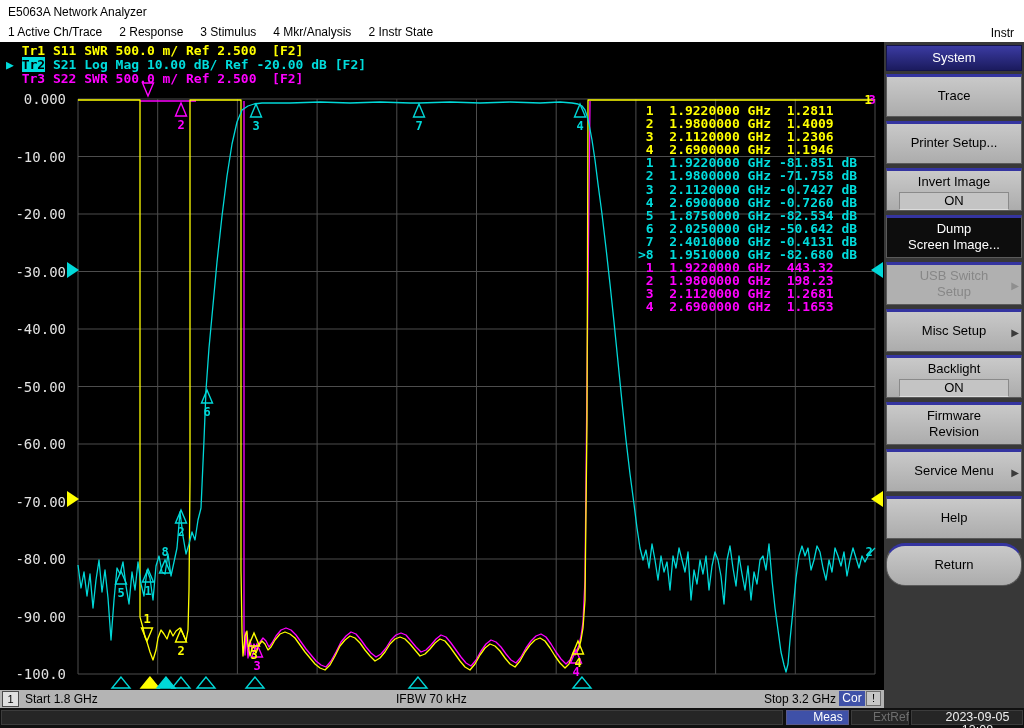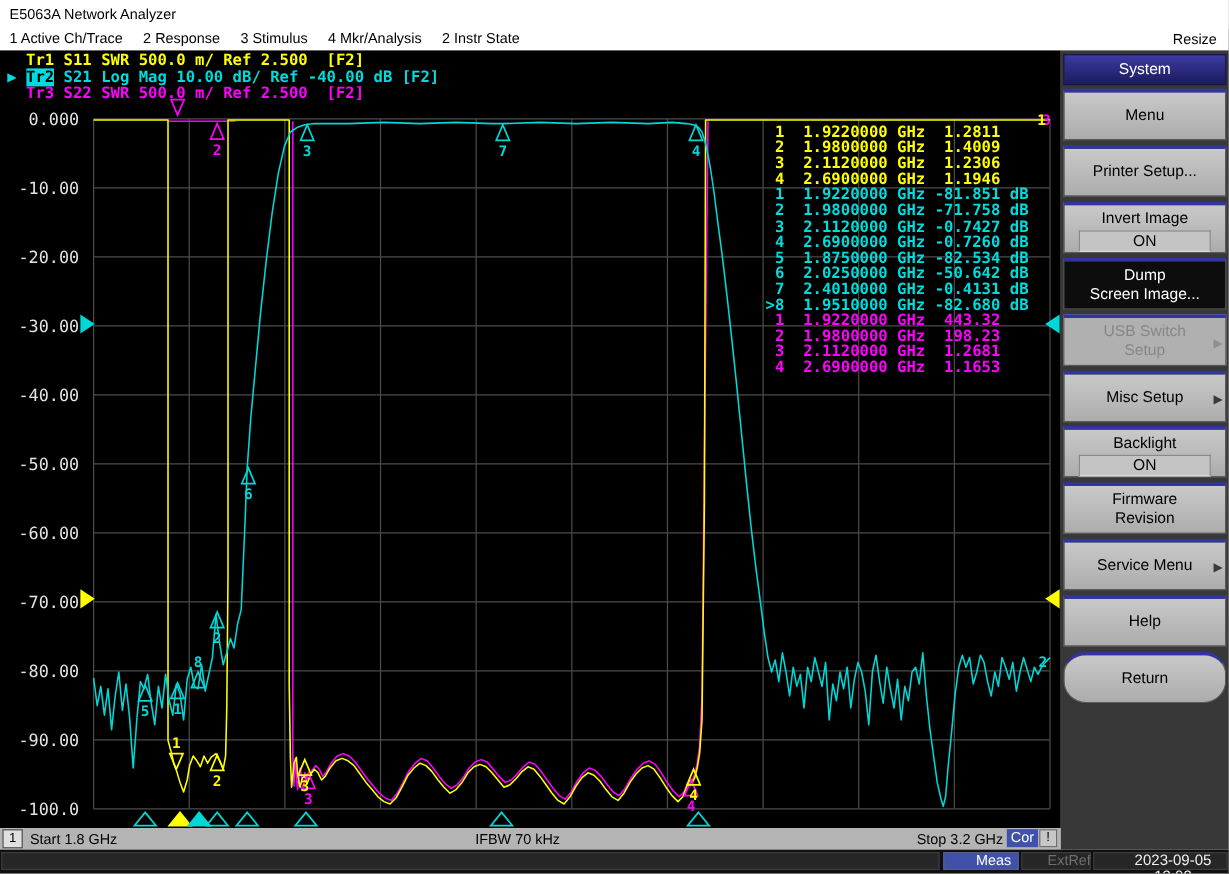--- a/index.html
+++ b/index.html
@@ -60,21 +60,21 @@
   .skarrow{position:absolute;right:2px;top:15px;font-size:10px;color:#3a3a3a;}
   .skbtn.dis .skarrow{color:#8f8f8f;}
 </style>
 </head>
 <body>
 
 <div class="titlebar">
   <span class="t">E5063A Network Analyzer</span>
 </div>
 <div class="menubar" id="menubar"><span class="mi">1 Active Ch/Trace</span><span class="mi">2 Response</span><span class="mi">3 Stimulus</span><span class="mi">4 Mkr/Analysis</span><span class="mi">2 Instr State</span></div>
-<div class="resize">Resize</div>
+<div class="resize">Instr</div>
 
 <div class="screen">
   <svg class="chart" id="chart-svg" viewBox="0 42 884 648">
       <line x1="78" y1="99" x2="78" y2="674" stroke="#4d4d4d" stroke-width="1"></line>
       <line x1="157.7" y1="99" x2="157.7" y2="674" stroke="#4d4d4d" stroke-width="1"></line>
       <line x1="237.4" y1="99" x2="237.4" y2="674" stroke="#4d4d4d" stroke-width="1"></line>
       <line x1="317.1" y1="99" x2="317.1" y2="674" stroke="#4d4d4d" stroke-width="1"></line>
       <line x1="396.8" y1="99" x2="396.8" y2="674" stroke="#4d4d4d" stroke-width="1"></line>
       <line x1="476.5" y1="99" x2="476.5" y2="674" stroke="#4d4d4d" stroke-width="1"></line>
       <line x1="556.2" y1="99" x2="556.2" y2="674" stroke="#4d4d4d" stroke-width="1"></line>
@@ -150,39 +150,39 @@
       <path d="M 67,262 L 67,278 L 79,270 Z" fill="#00d8d8"></path>
       <path d="M 67,491 L 67,507 L 79,499 Z" fill="#ffff00"></path>
       <path d="M 883,262 L 883,278 L 871,270 Z" fill="#00d8d8"></path>
       <path d="M 883,491 L 883,507 L 871,499 Z" fill="#ffff00"></path>
       <text x="872" y="104" fill="#ff00ff" font-size="12" font-weight="bold" text-anchor="middle">3</text>
       <text x="868" y="104" fill="#ffff00" font-size="12" font-weight="bold" text-anchor="middle">1</text>
       <text x="869" y="556" fill="#00d8d8" font-size="12" font-weight="bold" text-anchor="middle">2</text>
     </svg>
   <div id="trace-info">
       <div class="trline c-y" style="top: 2px;"><span>  </span><span class="trname">Tr1</span><span> S11 SWR 500.0 m/ Ref 2.500  [F2]</span></div>
-      <div class="trline c-c" style="top: 16px;"><span>▶ </span><span class="trname hl">Tr2</span><span> S21 Log Mag 10.00 dB/ Ref -40.00 dB [F2]</span></div>
+      <div class="trline c-c" style="top: 16px;"><span>▶ </span><span class="trname hl">Tr2</span><span> S21 Log Mag 10.00 dB/ Ref -20.00 dB [F2]</span></div>
       <div class="trline c-m" style="top: 30px;"><span>  </span><span class="trname">Tr3</span><span> S22 SWR 500.0 m/ Ref 2.500  [F2]</span></div>
     </div>
   <div class="mtable" id="mtable"><div class="mrow c-y"> 1  1.9220000 GHz  1.2811</div><div class="mrow c-y"> 2  1.9800000 GHz  1.4009</div><div class="mrow c-y"> 3  2.1120000 GHz  1.2306</div><div class="mrow c-y"> 4  2.6900000 GHz  1.1946</div><div class="mrow c-c"> 1  1.9220000 GHz -81.851 dB</div><div class="mrow c-c"> 2  1.9800000 GHz -71.758 dB</div><div class="mrow c-c"> 3  2.1120000 GHz -0.7427 dB</div><div class="mrow c-c"> 4  2.6900000 GHz -0.7260 dB</div><div class="mrow c-c"> 5  1.8750000 GHz -82.534 dB</div><div class="mrow c-c"> 6  2.0250000 GHz -50.642 dB</div><div class="mrow c-c"> 7  2.4010000 GHz -0.4131 dB</div><div class="mrow c-c">&gt;8  1.9510000 GHz -82.680 dB</div><div class="mrow c-m"> 1  1.9220000 GHz  443.32</div><div class="mrow c-m"> 2  1.9800000 GHz  198.23</div><div class="mrow c-m"> 3  2.1120000 GHz  1.2681</div><div class="mrow c-m"> 4  2.6900000 GHz  1.1653</div></div>
   <div class="measbar">
     <div class="chbox">1</div>
     <span class="start">Start 1.8 GHz</span>
     <span class="ifbw">IFBW 70 kHz</span>
     <span class="stop">Stop 3.2 GHz</span>
     <span class="corbadge">Cor</span>
     <span class="exclbox">!</span>
   </div>
 </div>
 
 <div class="panel">
   <div class="skheader">System</div>
   <div id="skbuttons">
       <div class="skbtn one" style="top: 32px;">
-        <div class="l1">Menu</div>
+        <div class="l1">Trace</div>
       </div>
       <div class="skbtn one" style="top: 78.9px;">
         <div class="l1">Printer Setup...</div>
       </div>
       <div class="skbtn" style="top: 125.8px;">
         <div class="l1">Invert Image</div>
         <div class="onbox">ON</div>
       </div>
       <div class="skbtn sel" style="top: 172.7px;">
         <div class="l1">Dump</div>

